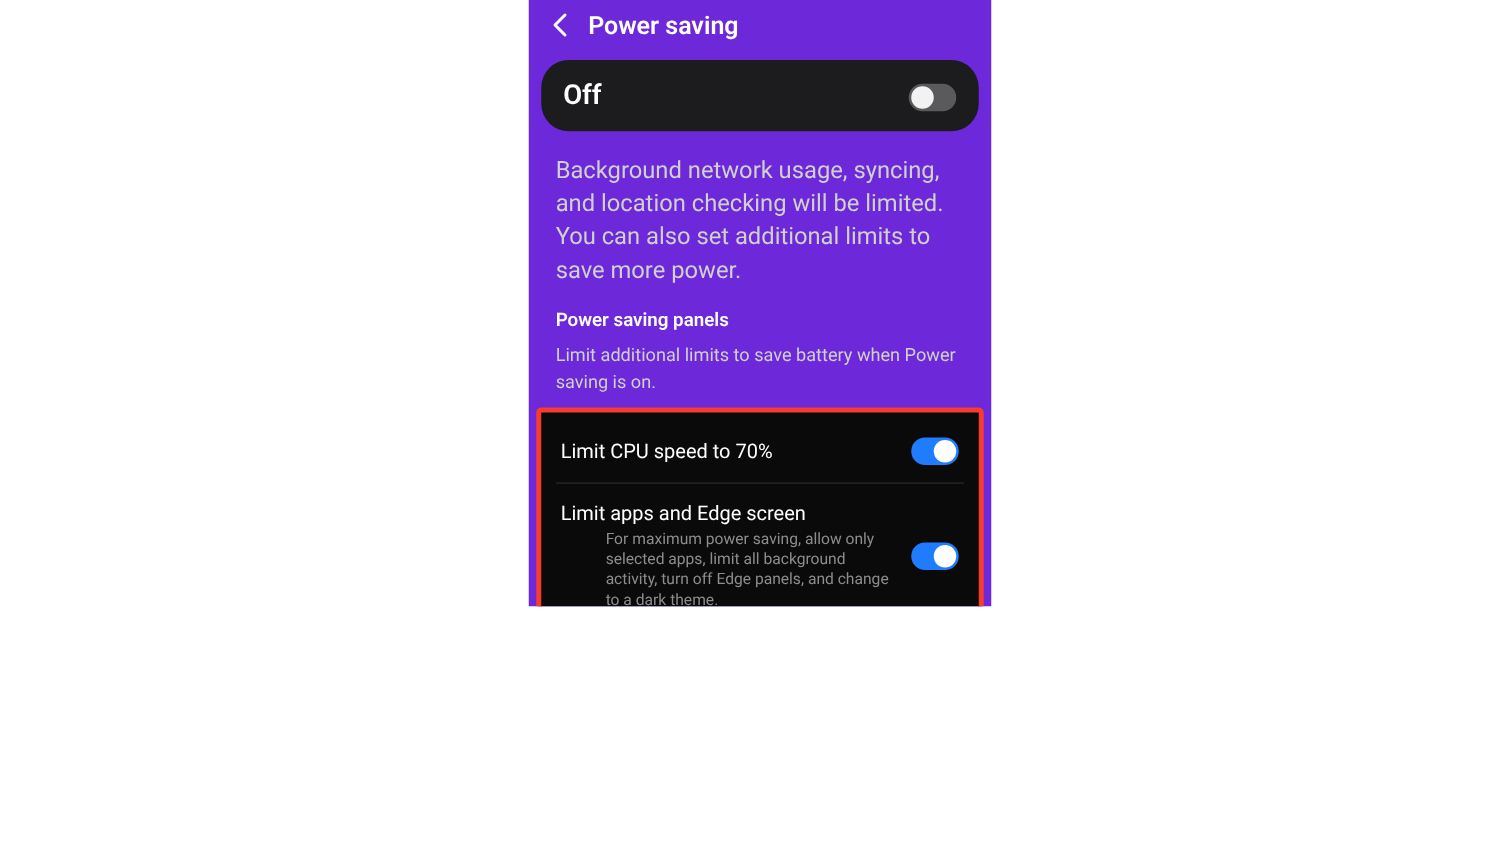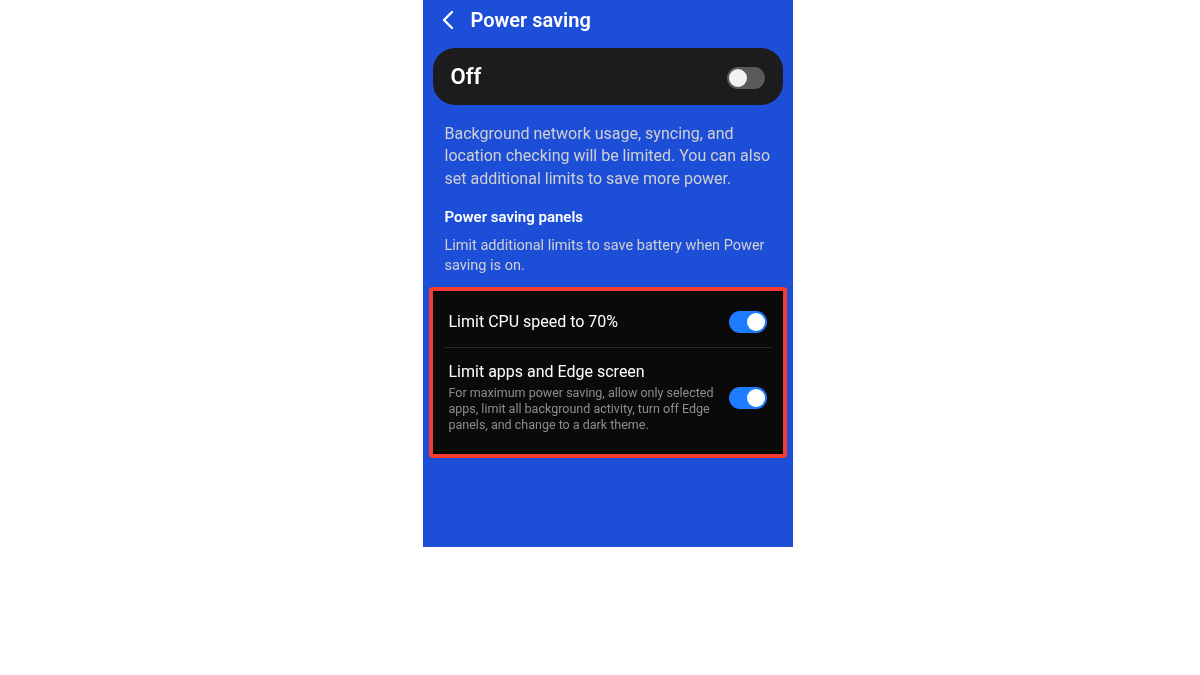--- a/index.html
+++ b/index.html
@@ -7,22 +7,22 @@
     width: 1200px;
     height: 675px;
     background: #ffffff;
     font-family: -apple-system, BlinkMacSystemFont, "Segoe UI", Roboto, Arial, sans-serif;
     display: flex;
     justify-content: center;
     align-items: flex-start;
   }
   .phone {
     width: 370px;
-    height: 547px;
-    background: #1d4ed8;
+    height: 485px;
+    background: #6d28d9;
     color: #ffffff;
     margin-left: 15px;
     margin-top: 0;
     position: relative;
     overflow: hidden;
   }
   .header {
     display: flex;
     align-items: center;
     padding: 8px 14px 10px 14px;
@@ -76,21 +76,21 @@
   .section {
     padding: 18px 22px 0 22px;
   }
   .bold-line {
     font-size: 15px;
     font-weight: 600;
     color: #ffffff;
     margin-bottom: 12px;
   }
   .desc {
-    font-size: 16px;
+    font-size: 19px;
     color: #d0d0d0;
     line-height: 1.4;
     margin-bottom: 18px;
   }
   .options-title {
     font-size: 15px;
     font-weight: 600;
     margin-bottom: 10px;
   }
   .options-desc {
@@ -121,20 +121,21 @@
   }
   .option-label {
     font-size: 16px;
     color: #ffffff;
   }
   .option-sub {
     font-size: 12.5px;
     color: #8d8d91;
     line-height: 1.3;
     margin-top: 4px;
+    margin-left: 36px;
   }
 </style>
 </head>
 <body>
 
 <div class="phone">
 
   <div class="header">
     <div class="back-icon">
       <svg width="14" height="20" viewBox="0 0 14 20" fill="none">

